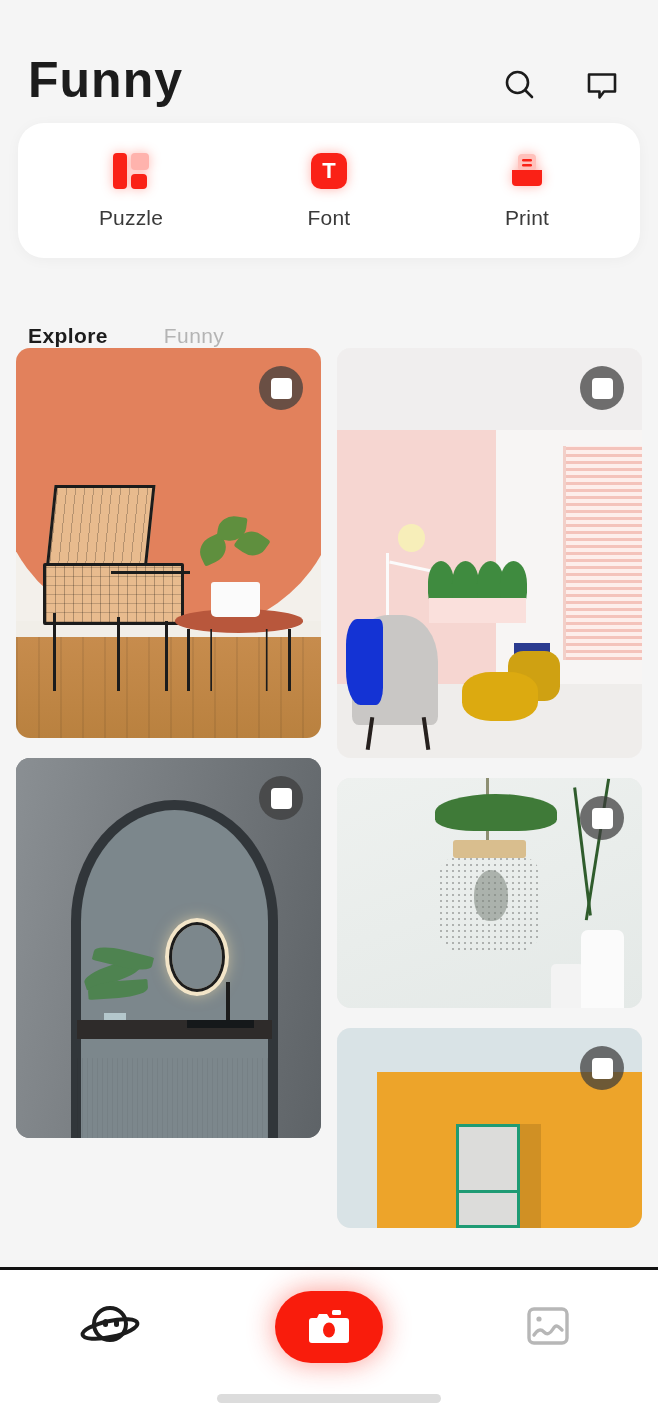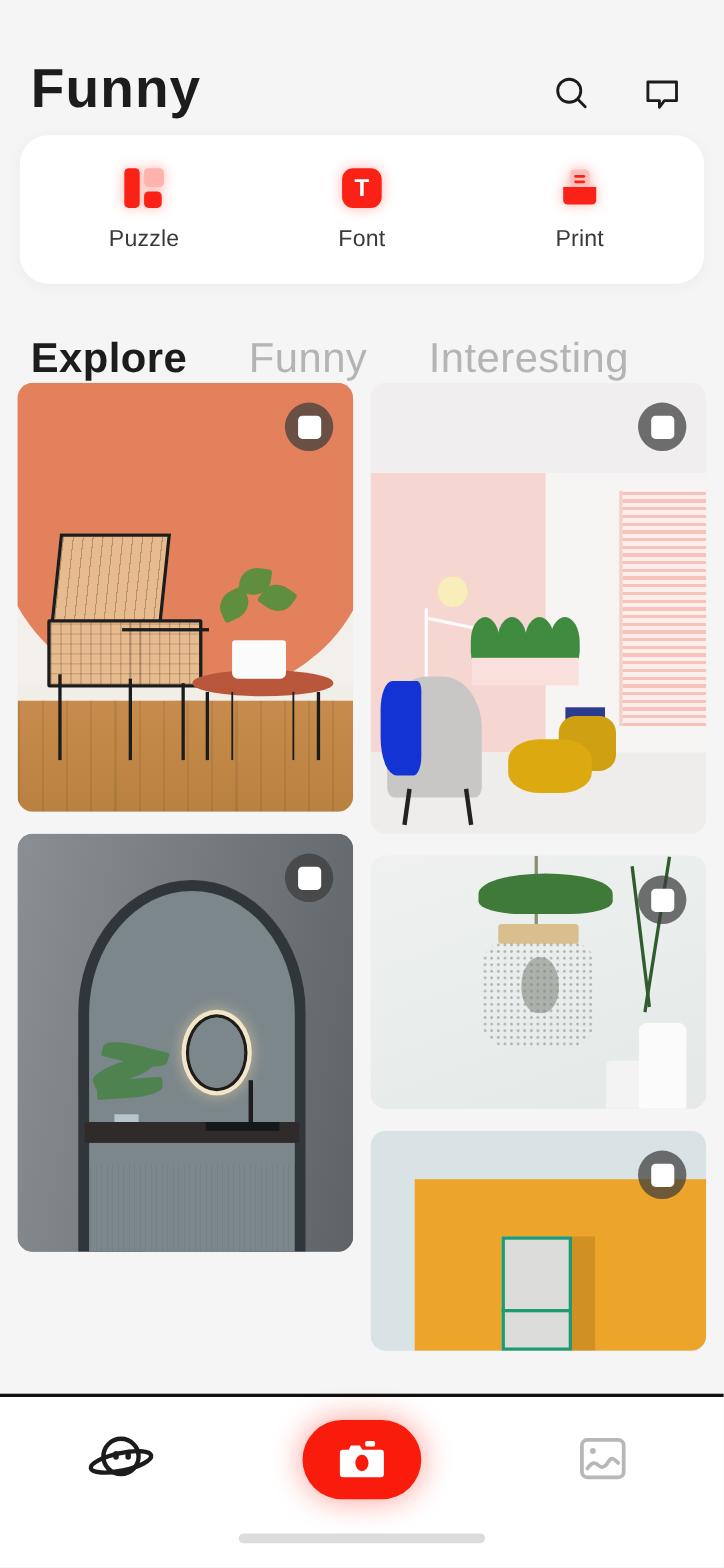--- a/index.html
+++ b/index.html
@@ -86,21 +86,21 @@
     background:#fa2116; border-radius:10px; width:36px; height:36px; margin: 2px;
     color:#fff; font-size:22px; font-weight:700; display:flex; align-items:center; justify-content:center;
   }
 
   
   .tabs {
     display: flex; align-items: flex-end; gap: 0;
     padding: 44px 0 0 28px; height: 90px; flex: 0 0 90px;
   }
   .tab { position: relative; padding-right: 56px; }
-  .tab-label { font-size: 38px; color: #b4b4b4; letter-spacing: .4px; margin-top: 27px; }
+  .tab-label { font-size: 21px; color: #b4b4b4; letter-spacing: .4px; margin-top: 27px; }
   .tab.active .tab-label { color: #1c1c1c; font-weight: 600; }
   .tab-underline {
     position: absolute; left: 50px; bottom: -18px;
     width: 30px; height: 8px; border-radius: 4px; background: #f91c0c;
   }
 
   
   .feed {
     flex: 1 1 auto; position: relative; overflow: hidden;
     padding: 0 16px;
@@ -305,23 +305,20 @@
   </div>
 
   <div class="tabs">
     <div class="tab active">
       <span class="tab-label">Explore</span>
       <span class="tab-underline"></span>
     </div>
     <div class="tab">
       <span class="tab-label">Funny</span>
     </div>
-    <div class="tab">
-      <span class="tab-label">Interesting</span>
-    </div>
   </div>
 
   <div class="feed">
 
     <div class="col">
 
       <div class="card" style="height:390px">
         <div class="scene s1">
           <div class="wall"></div>
           <div class="skirt"></div>

